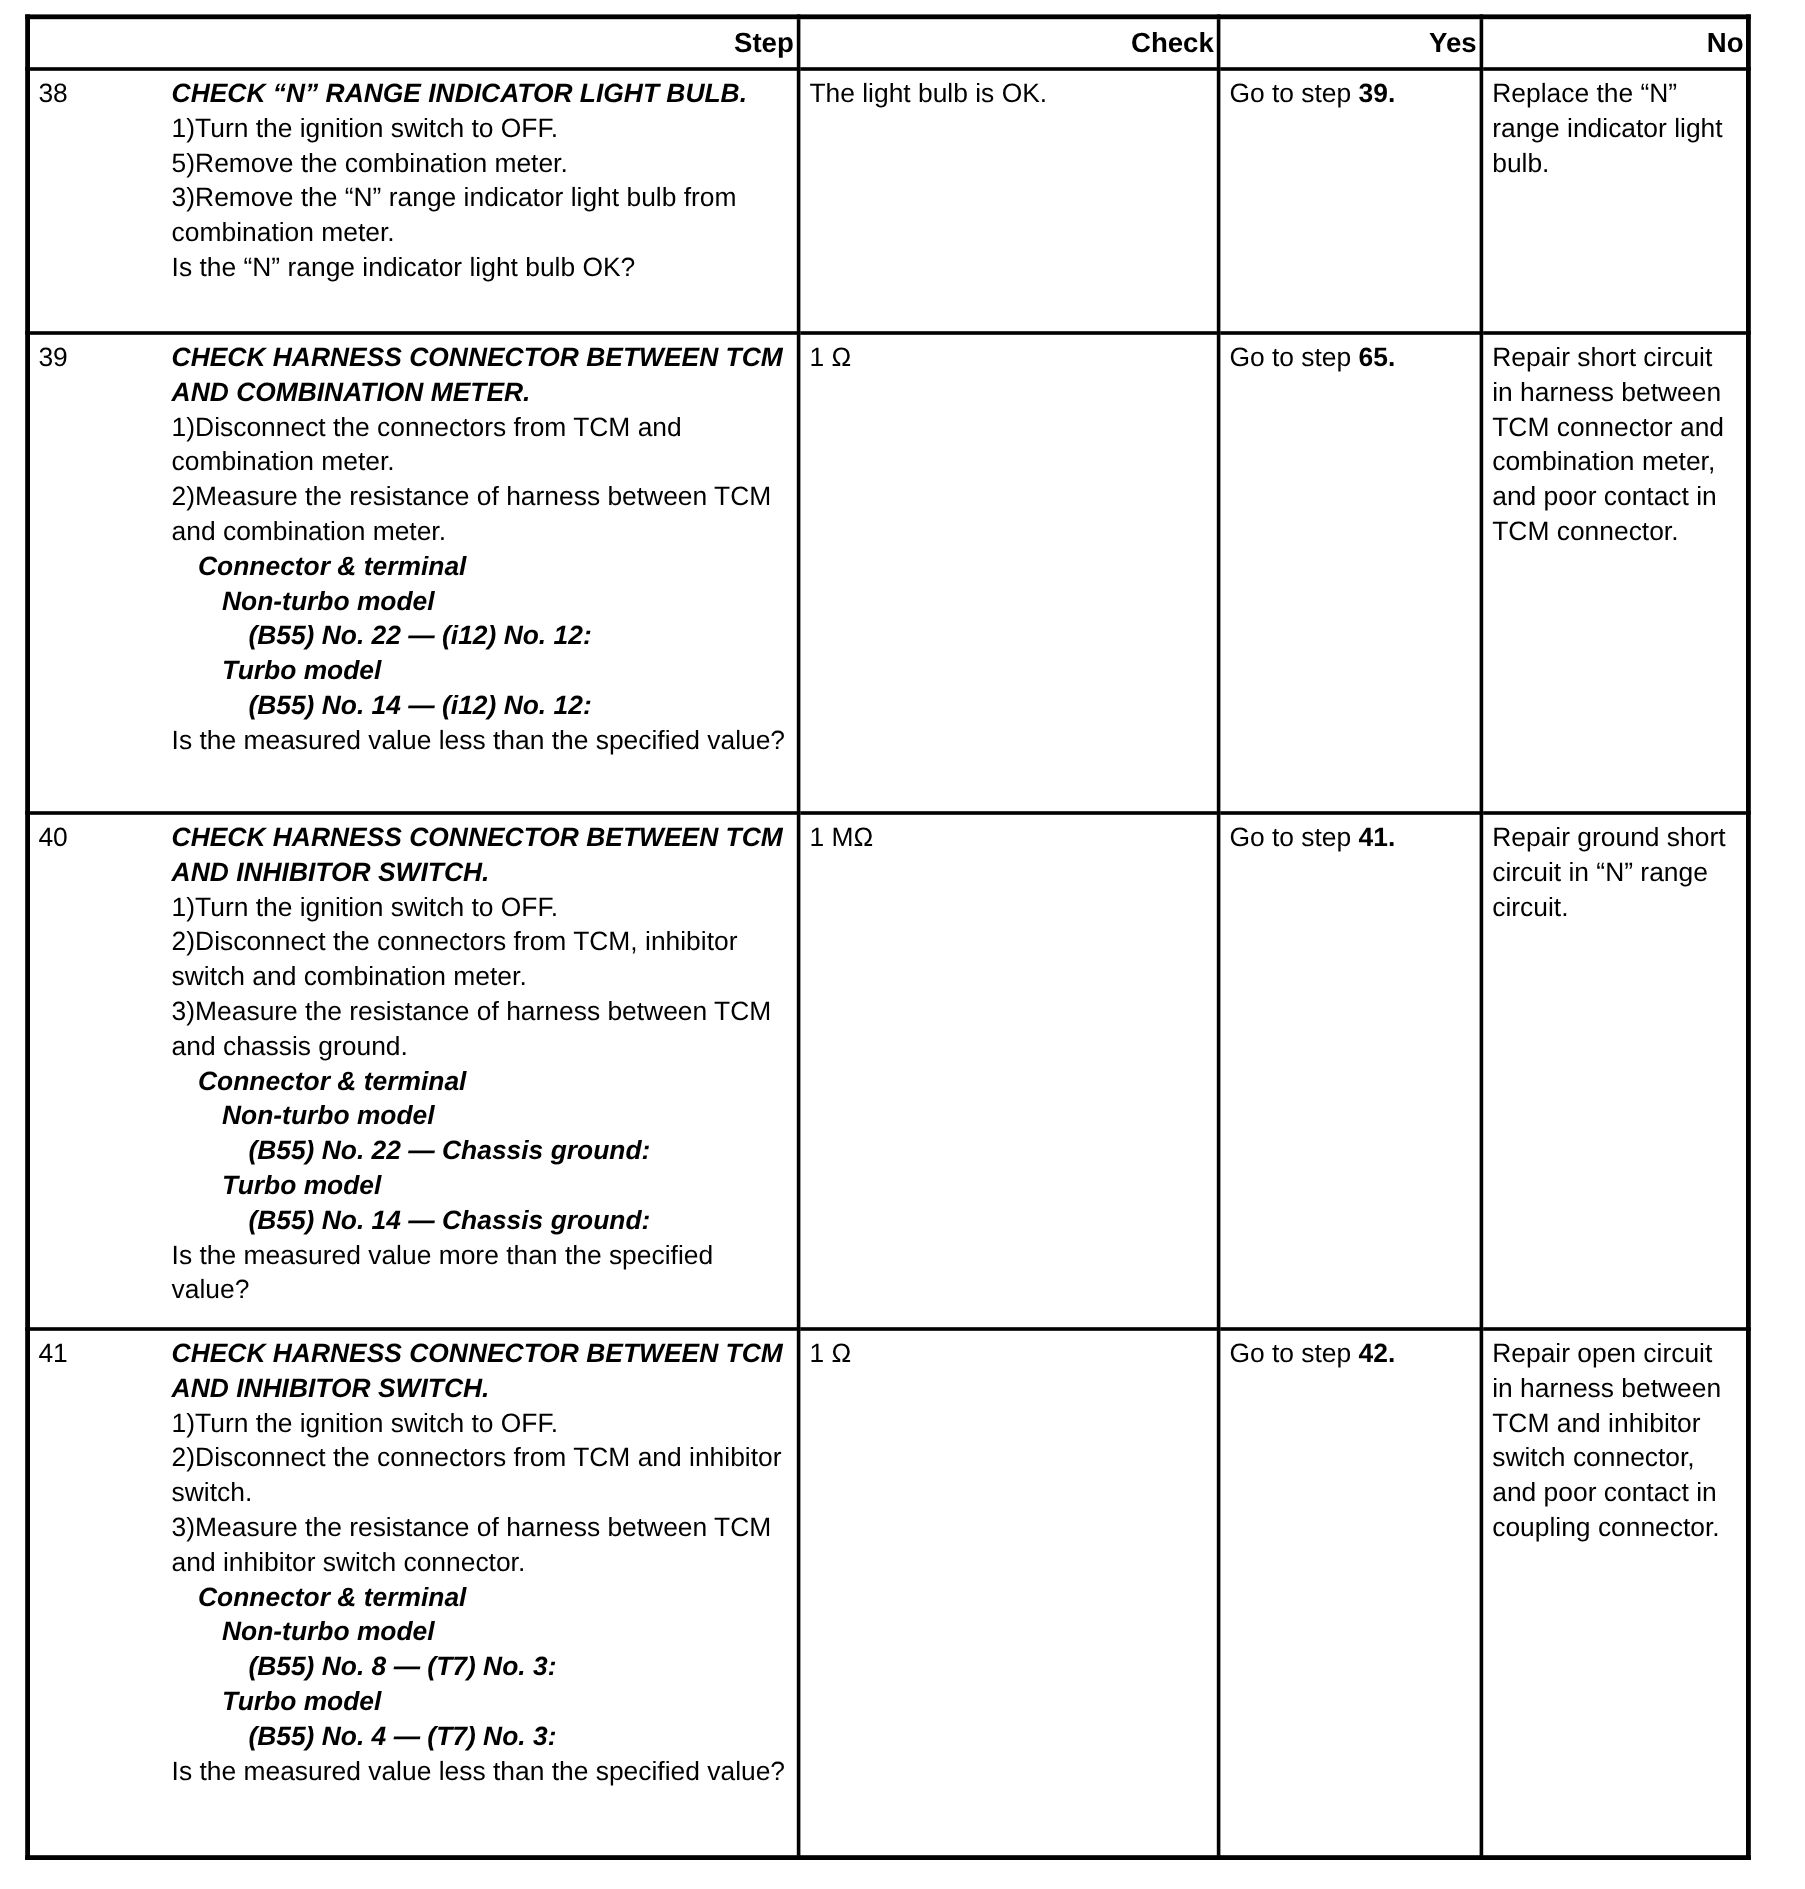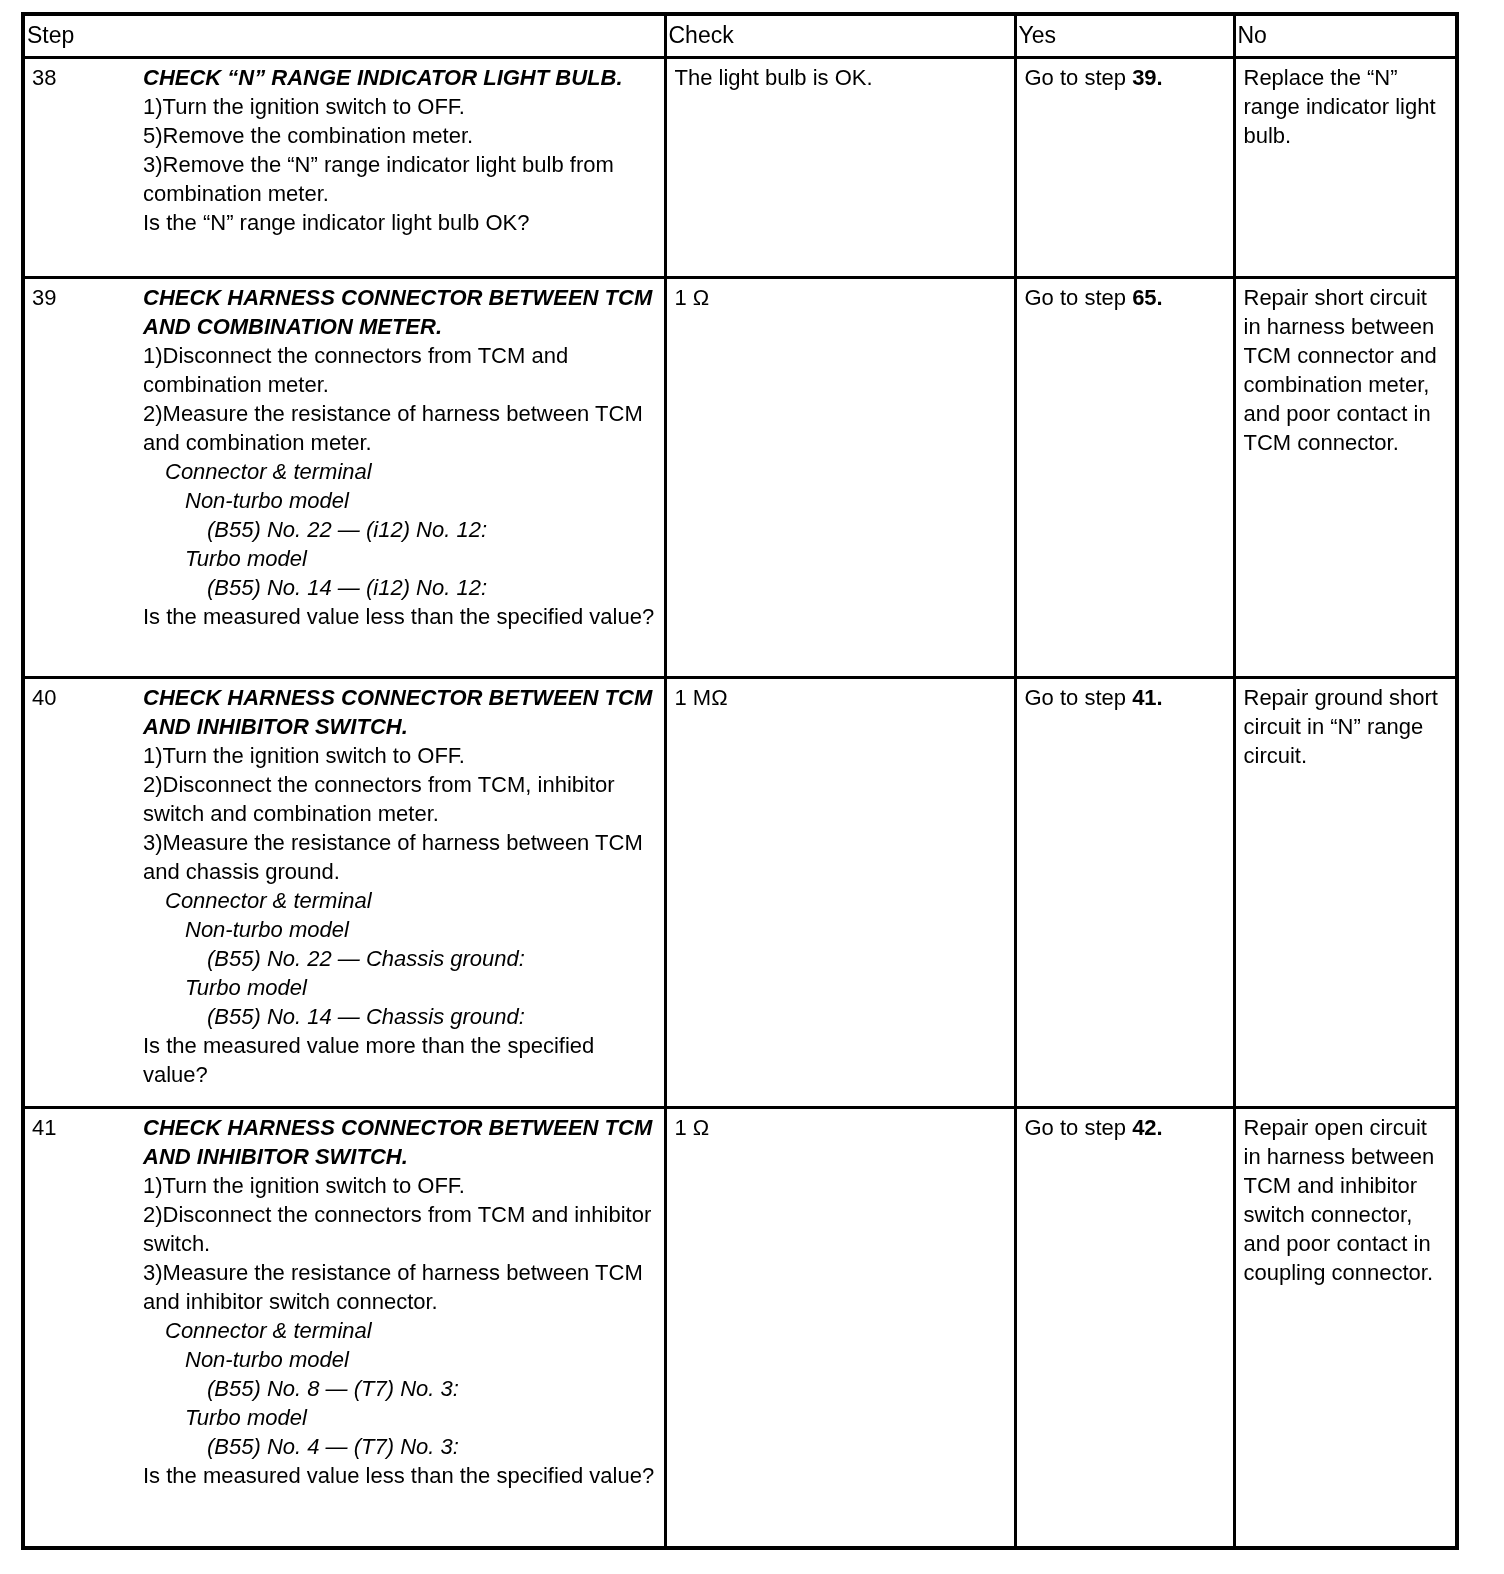--- a/index.html
+++ b/index.html
@@ -27,22 +27,22 @@
   col.c-check { width: 350px; }
   col.c-yes   { width: 219px; }
   col.c-no    { width: 223px; }
   th, td {
     border: 3px solid #000;
     vertical-align: top;
     box-sizing: border-box;
   }
   th {
     font-size: 23px;
-    font-weight: normal;
-    text-align: left;
+    font-weight: bold;
+    text-align: right;
     padding: 6px 2px 7px;
   }
   td {
     font-size: 22px;
     line-height: 29px;
     padding: 4px 8px 8px;
     text-align: left;
   }
   tr.r38 td { height: 220px; }
   tr.r39 td { height: 400px; }
@@ -57,21 +57,21 @@
     left: 7px;
     top: 4px;
     font-weight: normal;
     font-size: 22px;
   }
   .title {
     font-weight: bold;
     font-style: italic;
   }
   .spec {
-    font-weight: normal;
+    font-weight: bold;
     font-style: italic;
   }
   .ind1 { padding-left: 22px; }
   .ind2 { padding-left: 42px; }
   .ind3 { padding-left: 64px; }
   .b { font-weight: bold; }
 </style>
 </head>
 <body>
 

